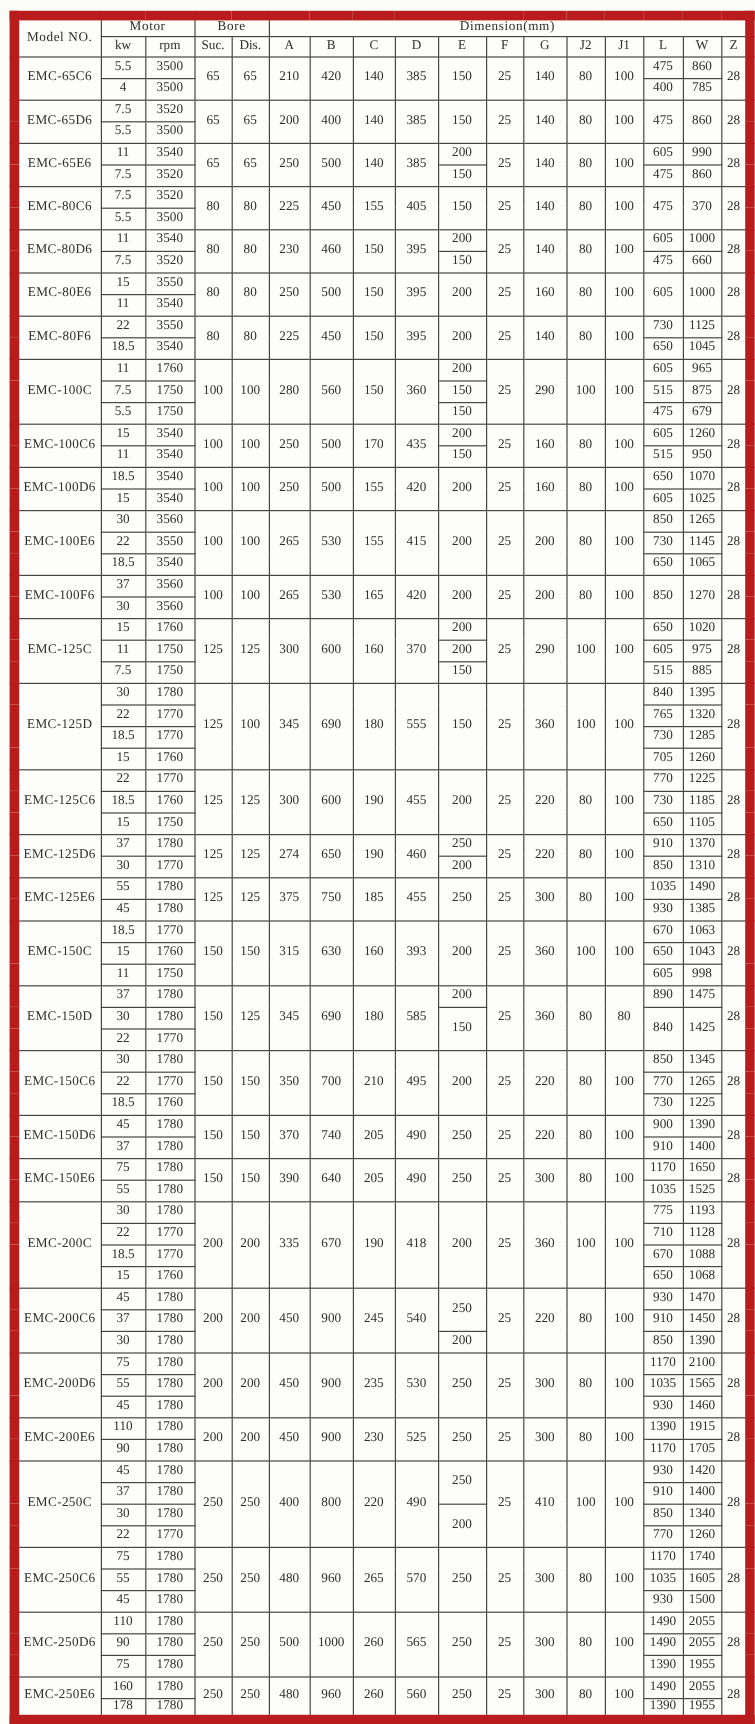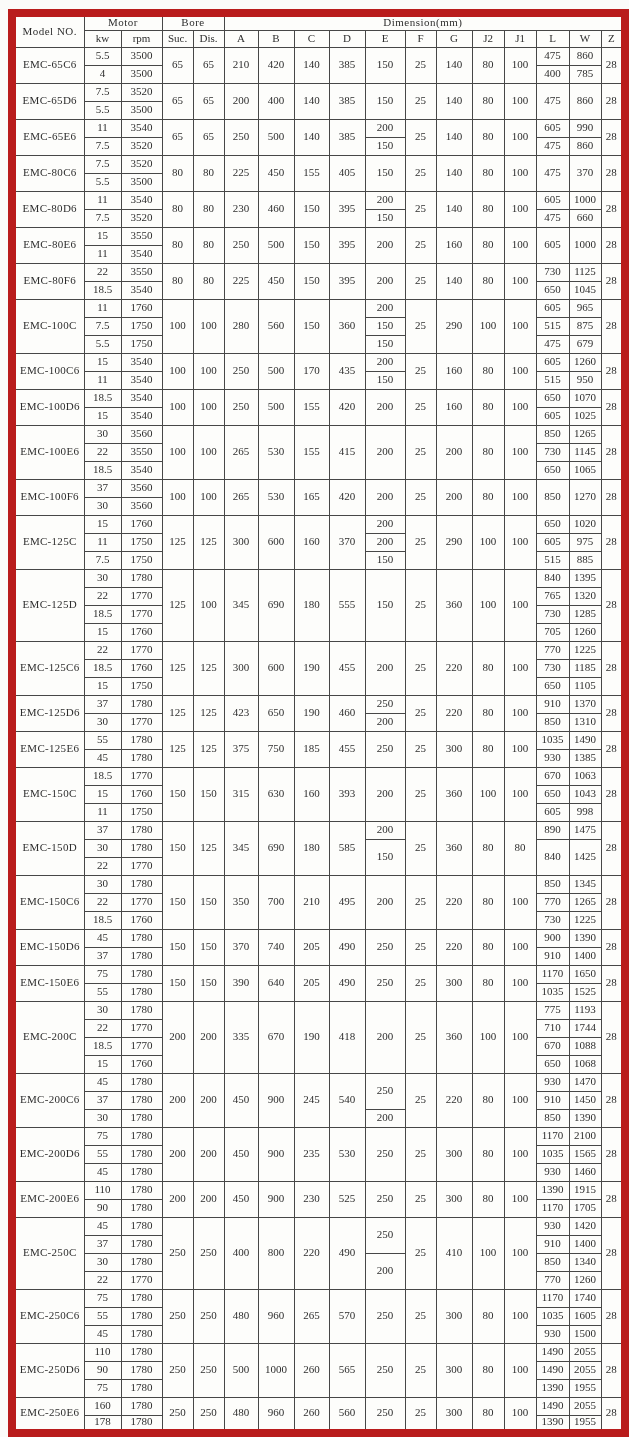--- a/index.html
+++ b/index.html
@@ -495,21 +495,21 @@
           <td>1750</td>
           <td>650</td>
           <td>1105</td>
         </tr>
         <tr>
           <td rowspan="2" class="model">EMC-125D6</td>
           <td>37</td>
           <td>1780</td>
           <td rowspan="2">125</td>
           <td rowspan="2">125</td>
-          <td rowspan="2">423</td>
+          <td rowspan="2">274</td>
           <td rowspan="2">650</td>
           <td rowspan="2">190</td>
           <td rowspan="2">460</td>
           <td>250</td>
           <td rowspan="2">25</td>
           <td rowspan="2">220</td>
           <td rowspan="2">80</td>
           <td rowspan="2">100</td>
           <td>910</td>
           <td>1370</td>
@@ -705,21 +705,21 @@
           <td rowspan="4">100</td>
           <td rowspan="4">100</td>
           <td>775</td>
           <td>1193</td>
           <td rowspan="4">28</td>
         </tr>
         <tr>
           <td>22</td>
           <td>1770</td>
           <td>710</td>
-          <td>1744</td>
+          <td>1128</td>
         </tr>
         <tr>
           <td>18.5</td>
           <td>1770</td>
           <td>670</td>
           <td>1088</td>
         </tr>
         <tr>
           <td>15</td>
           <td>1760</td>

